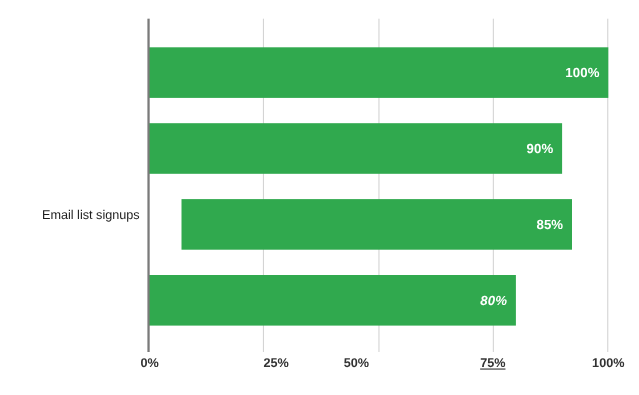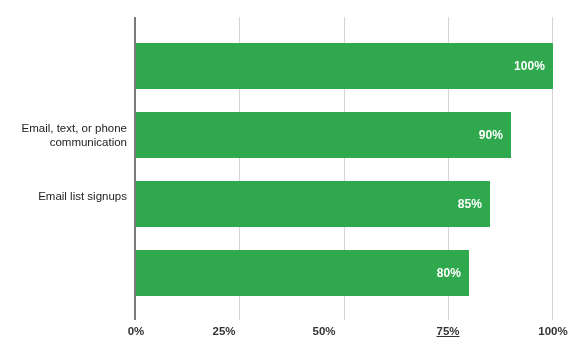--- a/index.html
+++ b/index.html
@@ -124,41 +124,39 @@
         </div>
       </div>
 
       <div class="bar-row" style="top:95px;height:46px;">
         <div class="bar" style="width:376px;">
           <span class="bar-value" style="right:8px;">90%</span>
         </div>
       </div>
 
       <div class="bar-row" style="top:164px;height:46px;">
-        <div class="bar" style="width:355px;">
+        <div class="bar" style="width:355px;margin-left:30px;">
           <span class="bar-value" style="right:8px;">85%</span>
         </div>
       </div>
 
-      <div class="bar-row" style="top:233px;height:46px;">
+      <div class="bar-row" style="top:233px;height:46px;font-style:italic;">
         <div class="bar" style="width:334px;">
           <span class="bar-value" style="right:8px;">80%</span>
         </div>
       </div>
 
     </div>
   </div>
 
   <div class="axis-line"></div>
 
   <div class="cat-labels">
-    <div class="cat-label" style="top:104px;">Email, text, or phone
-communication</div>
     <div class="cat-label" style="top:172px;">Email list signups</div>
   </div>
 
   <div class="tick-label" style="left:136px;">0%</div>
-  <div class="tick-label" style="left:224px;">25%</div>
+  <div class="tick-label" style="left:251px;">25%</div>
   <div class="tick-label" style="left:324px;">50%</div>
   <div class="tick-label" style="left:448px;text-decoration:underline;">75%</div>
   <div class="tick-label" style="left:553px;">100%</div>
 
 </div>
 
 </body></html>

